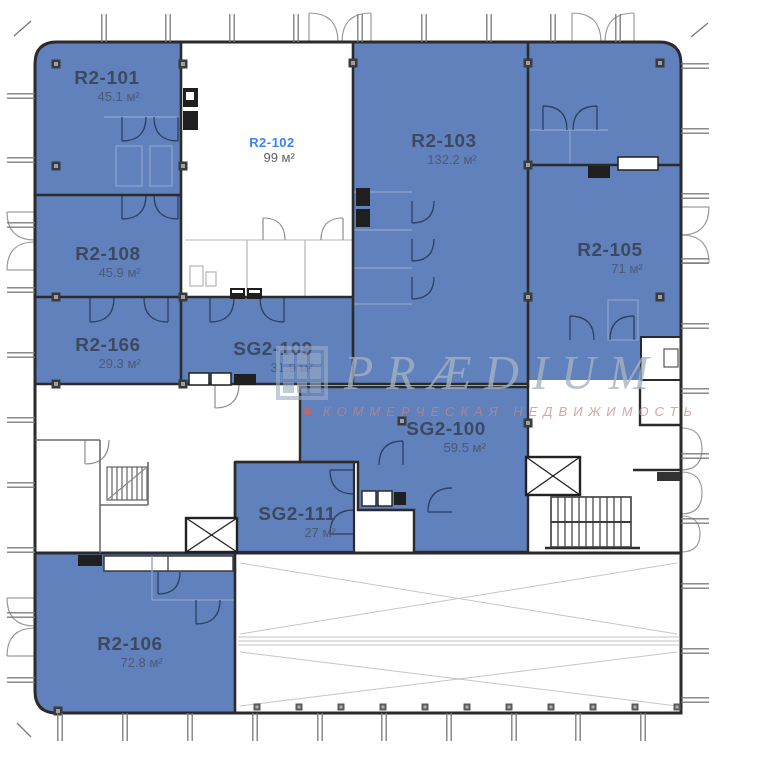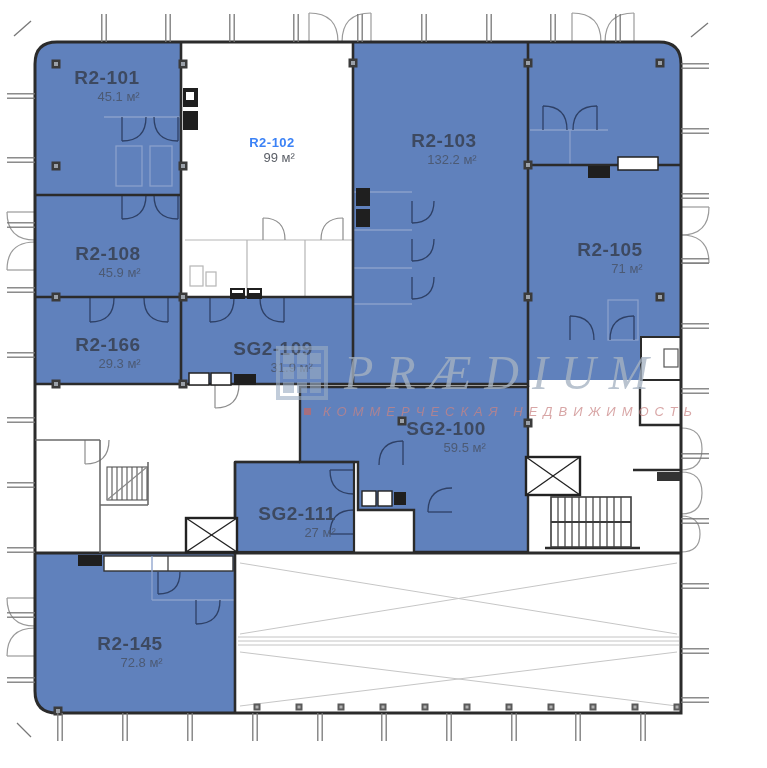--- a/index.html
+++ b/index.html
@@ -380,21 +380,21 @@
 </div>
 <div class="lbl" style="left:446px;top:436px">
   <div class="nm">SG2-100</div>
   <div class="ar">59.5 м²</div>
 </div>
 <div class="lbl" style="left:297px;top:521px">
   <div class="nm">SG2-111</div>
   <div class="ar">27 м²</div>
 </div>
 <div class="lbl" style="left:130px;top:651px">
-  <div class="nm">R2-145</div>
+  <div class="nm">R2-106</div>
   <div class="ar">72.8 м²</div>
 </div>
 
 <div class="wm">
   <div class="wm-row">
     <div class="wm-logo">
       <span></span>
           <span></span>
           <span></span>
       <span></span>

